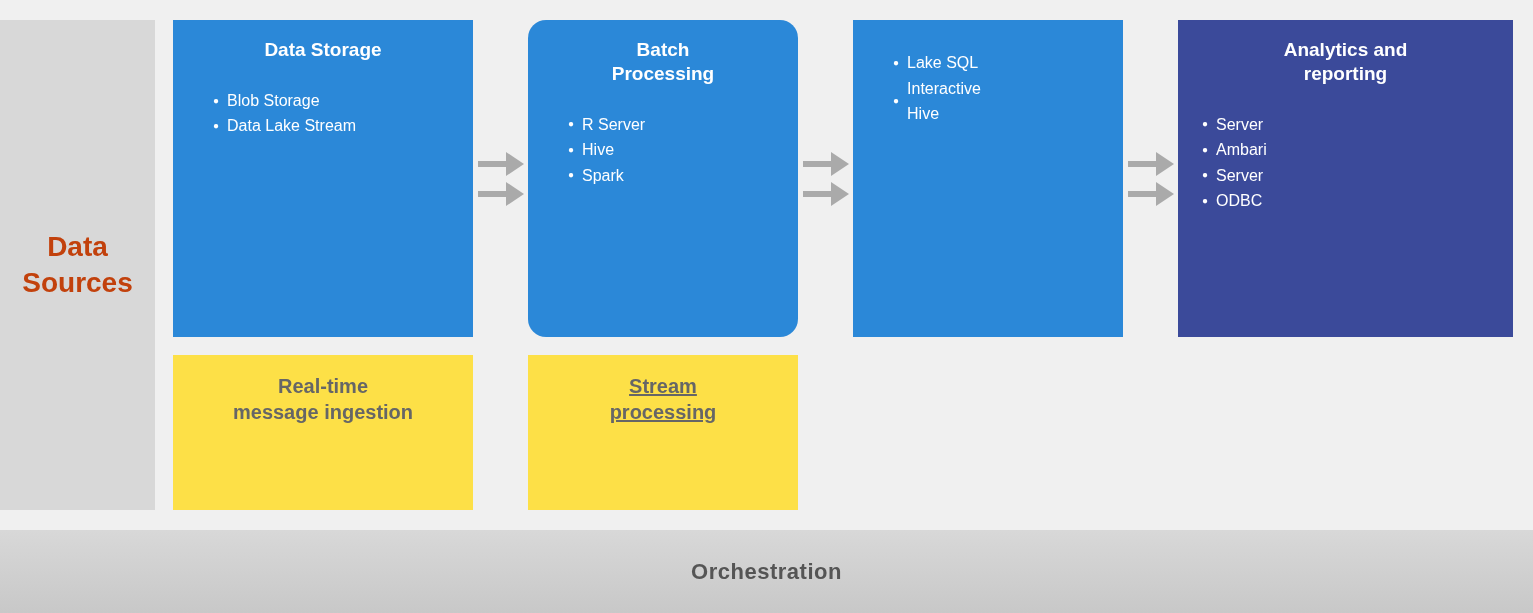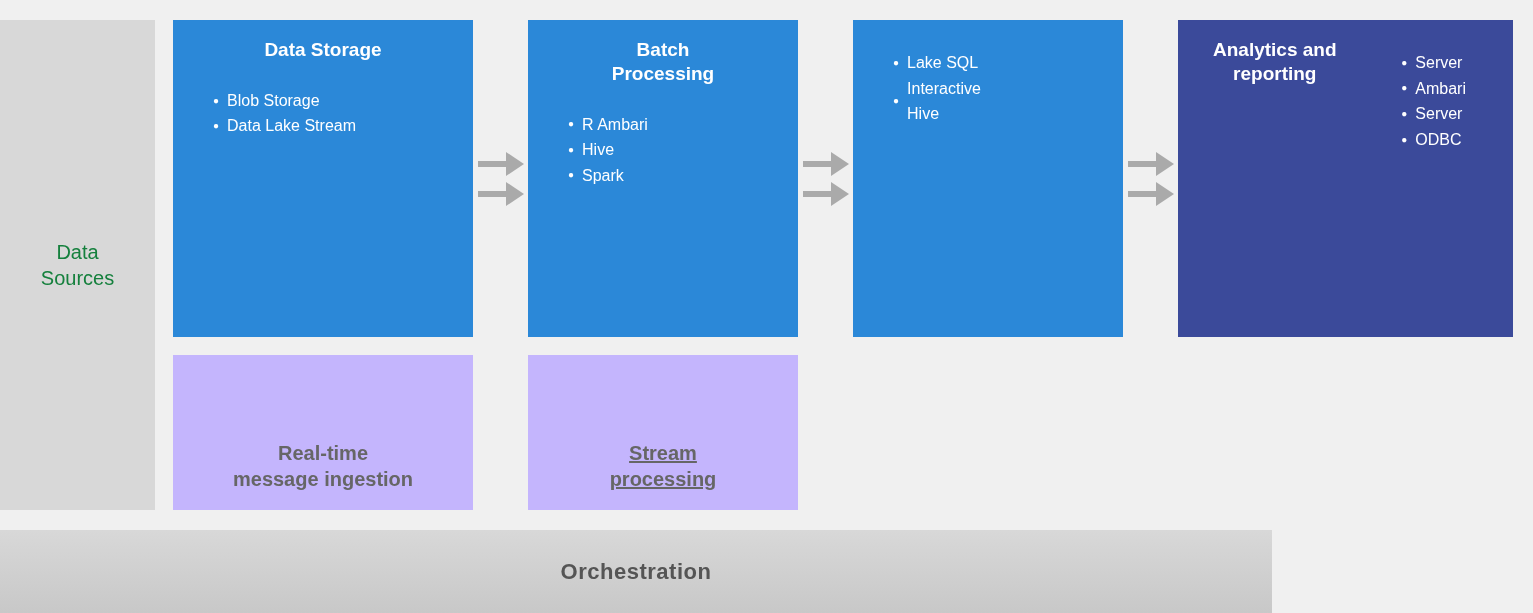--- a/index.html
+++ b/index.html
@@ -15,21 +15,21 @@
       width: 1533px;
       height: 530px;
       background: #f0f0f0;
       display: flex;
       align-items: stretch;
       padding: 20px 20px 20px 0;
       gap: 0;
     }
 
     .orchestration-bar {
-      width: 1272px;
+      width: 1533px;
       height: 83px;
       background: linear-gradient(to bottom, #d8d8d8, #c8c8c8);
       display: flex;
       align-items: center;
       justify-content: center;
     }
 
     .orchestration-label {
       font-size: 22px;
       font-weight: 700;
@@ -42,23 +42,23 @@
       width: 155px;
       min-width: 155px;
       display: flex;
       align-items: center;
       justify-content: center;
       background: #d8d8d8;
       margin-right: 18px;
     }
 
     .data-sources-label {
-      font-size: 20px;
-      font-weight: 400;
-      color: #15803d;
+      font-size: 28px;
+      font-weight: 700;
+      color: #c2410c;
       text-align: center;
       line-height: 1.3;
     }
 
     
     .content-area {
       flex: 1;
       display: flex;
       flex-direction: column;
       gap: 18px;
@@ -128,25 +128,24 @@
       color: #ffffff;
       padding: 18px 28px;
       display: flex;
       flex-direction: column;
       gap: 14px;
     }
 
     .dark-blue-box {
       background: #3B4A9A;
       color: white;
-      padding: 18px 35px;
-      display: flex;
-      flex-direction: row;
+      padding: 18px 12px;
+      display: flex;
+      flex-direction: column;
       gap: 14px;
-      justify-content: space-between;
     }
 
     .box-title {
       font-size: 19px;
       font-weight: 700;
       text-align: center;
       line-height: 1.25;
     }
 
     .box-list {
@@ -165,24 +164,24 @@
     }
 
     .box-list li::before {
       content: '●';
       font-size: 10px;
       flex-shrink: 0;
     }
 
     
     .gray-box {
-      background: #c4b5fd;
+      background: #fde047;
       color: #555;
       display: flex;
-      align-items: flex-end;
+      align-items: flex-start;
       justify-content: center;
       padding: 18px 24px;
     }
 
     .gray-box-title {
       font-size: 20px;
       font-weight: 700;
       text-align: center;
       line-height: 1.3;
       color: #666;
@@ -190,20 +189,21 @@
 
     
     .data-storage-box {
       width: 300px;
       min-width: 300px;
     }
 
     .batch-processing-box {
       width: 270px;
       min-width: 270px;
+      border-radius: 18px;
     }
 
     .analytical-store-box {
       width: 270px;
       min-width: 270px;
     }
 
     .analytics-reporting-box {
       flex: 1;
     }
@@ -261,21 +261,21 @@
             <div class="arrow-head"></div>
           </div>
         </div>
       </div>
 
       <div class="blue-box batch-processing-box">
         <div class="box-title" style="white-space: pre-line;">Batch
 Processing</div>
         <ul class="box-list">
           <li>
-              <span>R Ambari</span>
+              <span>R Server</span>
             </li>
           <li>
               <span>Hive</span>
             </li>
           <li>
               <span>Spark</span>
             </li>
         </ul>
       </div>
 

